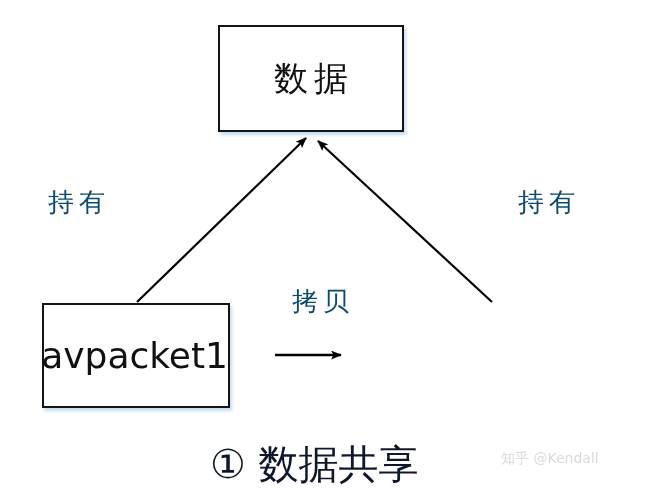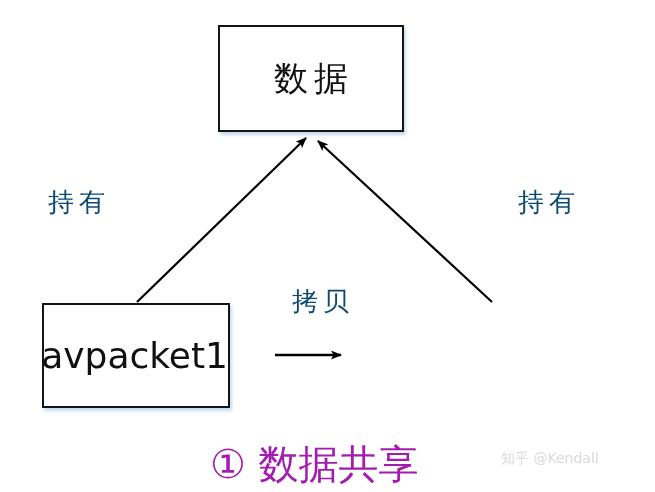--- a/index.html
+++ b/index.html
@@ -58,21 +58,21 @@
     position: absolute;
     left: 0; top: 0;
     width: 655px; height: 492px;
     pointer-events: none;
   }
   .caption {
     position: absolute;
     left: 210px; top: 441px;
     font-size: 40px;
     line-height: 1.15;
-    color: #a21caf;
+    color: #0f172a;
     white-space: nowrap;
   }
   .watermark {
     position: absolute;
     left: 501px; top: 450px;
     font-size: 14px;
     color: #d9d9d9;
     white-space: nowrap;
   }
 </style>

